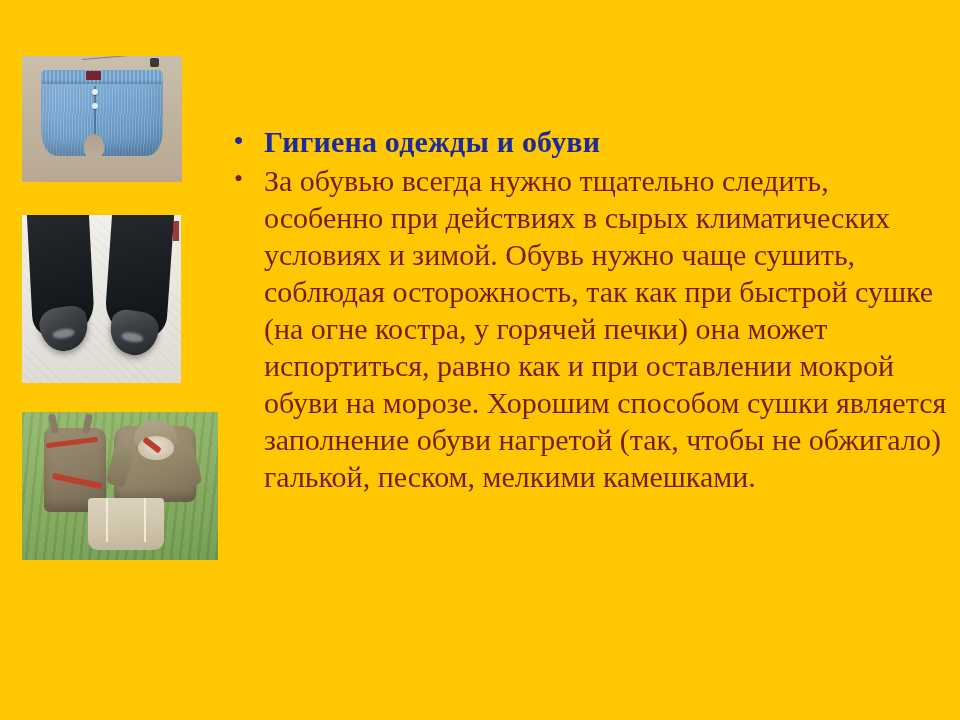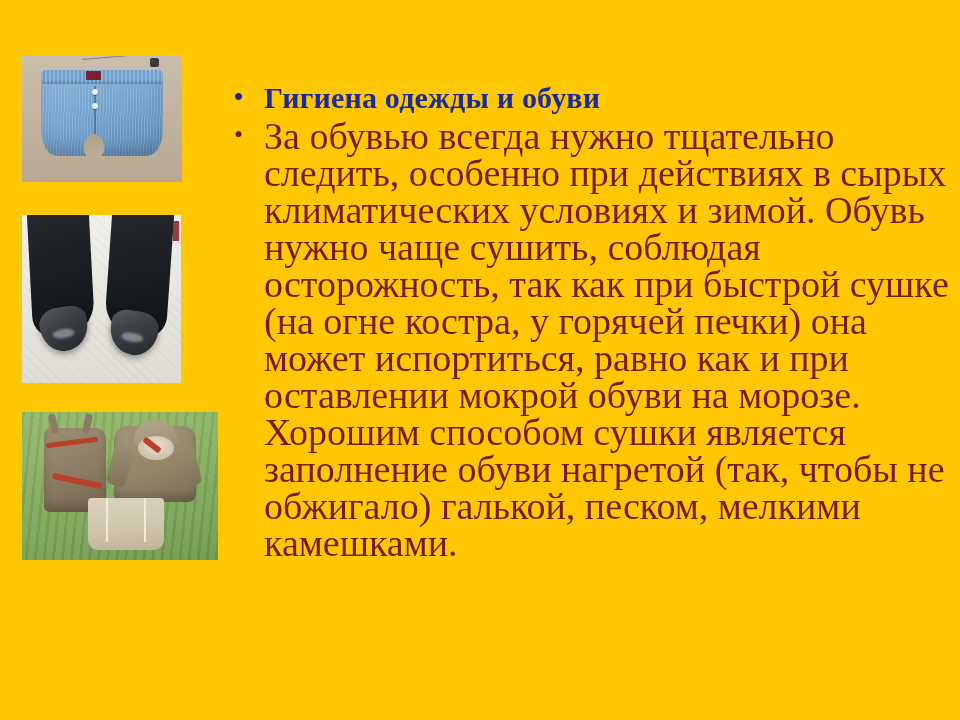--- a/index.html
+++ b/index.html
@@ -329,21 +329,21 @@
     line-height: 40px;
     letter-spacing: 0.2px;
   }
   li.bullet-title::before {
     color: #1d2a9b;
     top: 6px;
   }
 
   li.bullet-body {
     color: #7b1a14;
-    font-size: 38px;
+    font-size: 30px;
     line-height: 37px;
     margin-top: 2px;
   }
   li.bullet-body::before {
     color: #7b1a14;
     top: 4px;
   }
   li.bullet-body .para {
     display: block;
     white-space: pre-line;
@@ -391,21 +391,21 @@
     <div class="hood"></div>
     <div class="fur"></div>
     <div class="stripe st3"></div>
     <div class="bib"></div>
     <div class="bib-cordL"></div>
     <div class="bib-cordR"></div>
   </div>
 
   <div id="content">
     <ul class="bullets">
-      <li class="bullet-title" style="color: rgb(29, 42, 155);">
+      <li class="bullet-title" style="color: rgb(29, 42, 155); margin-top: 44px;">
         <span>Гигиена одежды и обуви</span>
       </li>
       <li class="bullet-body" style="color: rgb(123, 26, 20);">
         <span class="para">За обувью всегда нужно тщательно следить, особенно при действиях в сырых климатических условиях и зимой. Обувь нужно чаще сушить, соблюдая осторожность, так как при быстрой сушке (на огне костра, у горячей печки) она может испортиться, равно как и при оставлении мокрой обуви на морозе. Хорошим способом сушки является заполнение обуви нагретой (так, чтобы не обжигало) галькой, песком, мелкими камешками.</span>
       </li>
     </ul>
   </div>
 
 </div>
 

